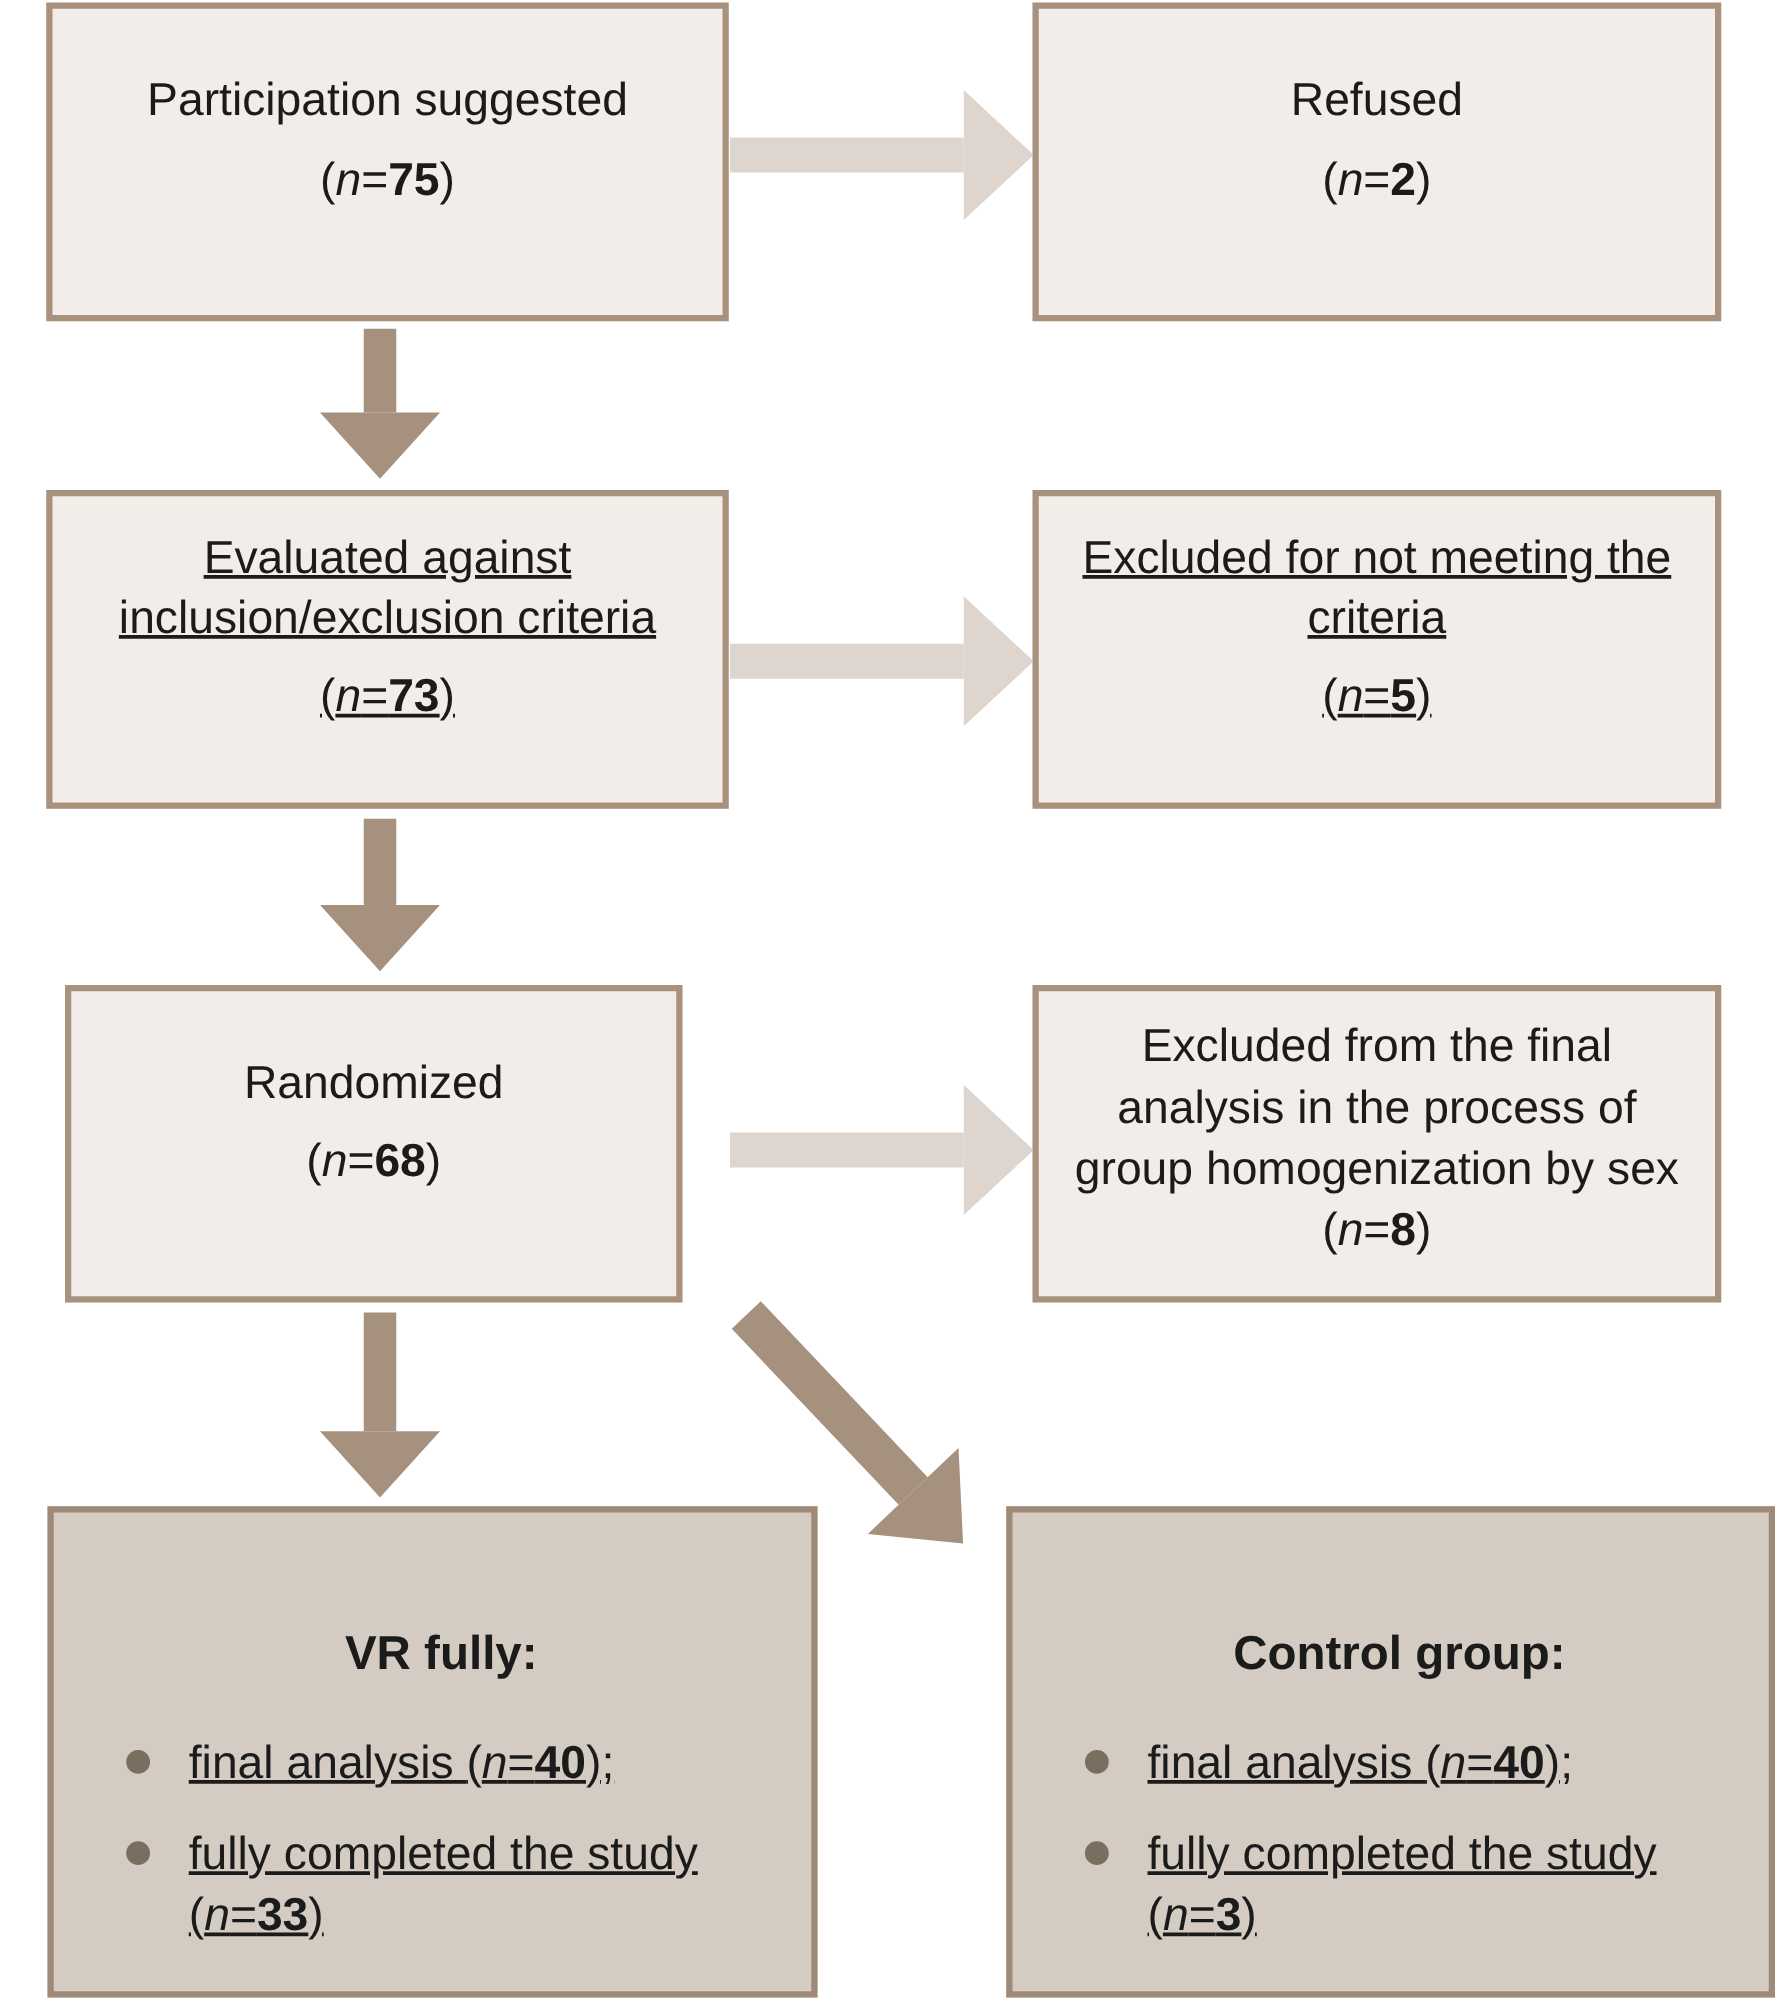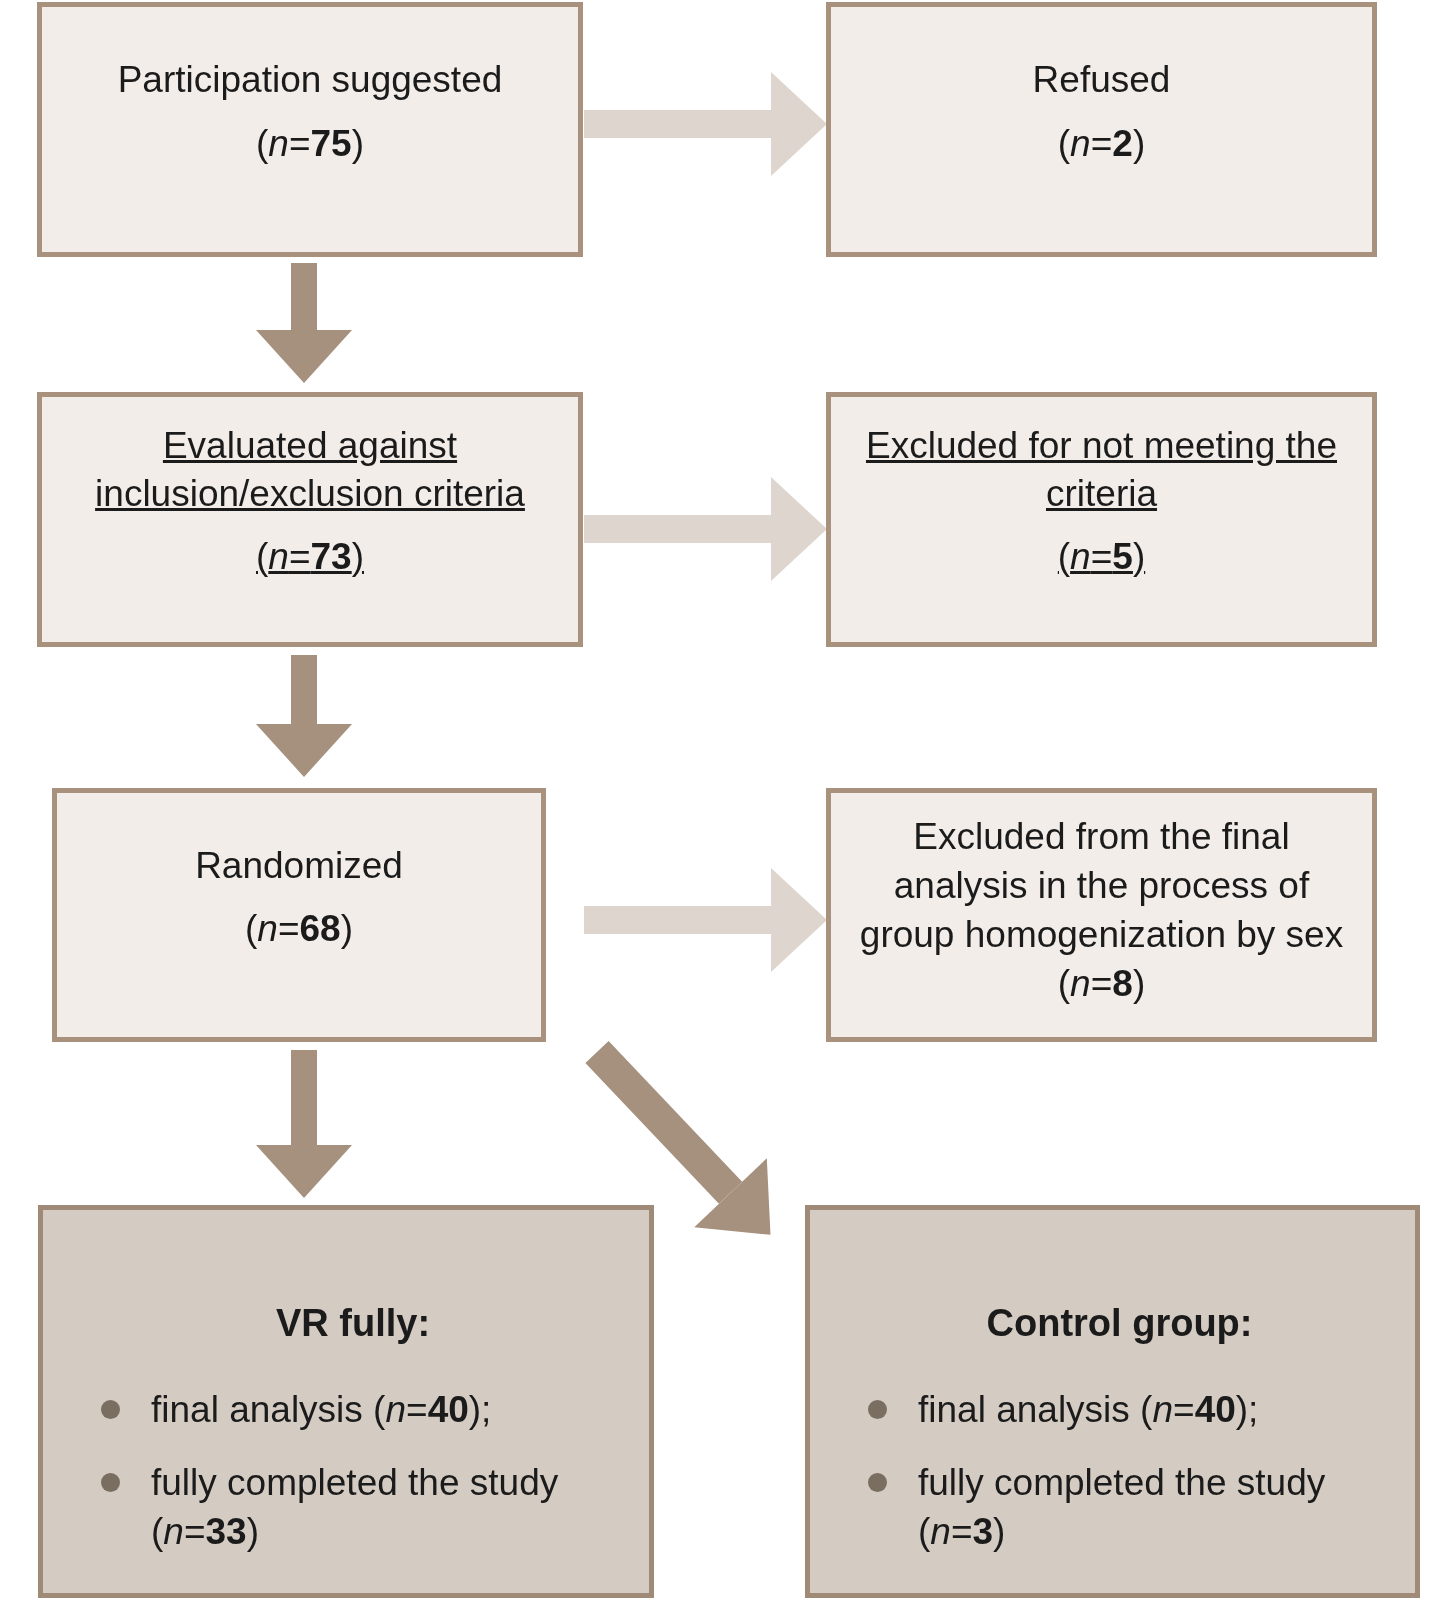--- a/index.html
+++ b/index.html
@@ -59,21 +59,21 @@
     text-align:center;font-weight:bold;font-size:38px;
     margin:0 0 36px 0;
   }
   ul.group-items{list-style:none;margin:0;padding:0;text-align:left;}
   ul.group-items li{display:flex;align-items:flex-start;margin-bottom:24px;}
   .bullet-marker{
     width:19px;height:19px;border-radius:50%;
     background:var(--bullet,#7a6e61);
     margin:15px 31px 0 8px;flex-shrink:0;
   }
-  .item-text{flex:1;}
+  .item-text{flex:1;text-decoration:underline;}
 
   
   .h-arrow{position:absolute;display:flex;align-items:center;}
   .h-arrow .arrow-shaft{flex:1;height:28px;background:var(--arrow-light,#ded6ce);}
   .h-arrow .arrow-head{
     width:0;height:0;
     border-left:56px solid var(--arrow-light,#ded6ce);
     border-top:52px solid transparent;
     border-bottom:52px solid transparent;
   }

